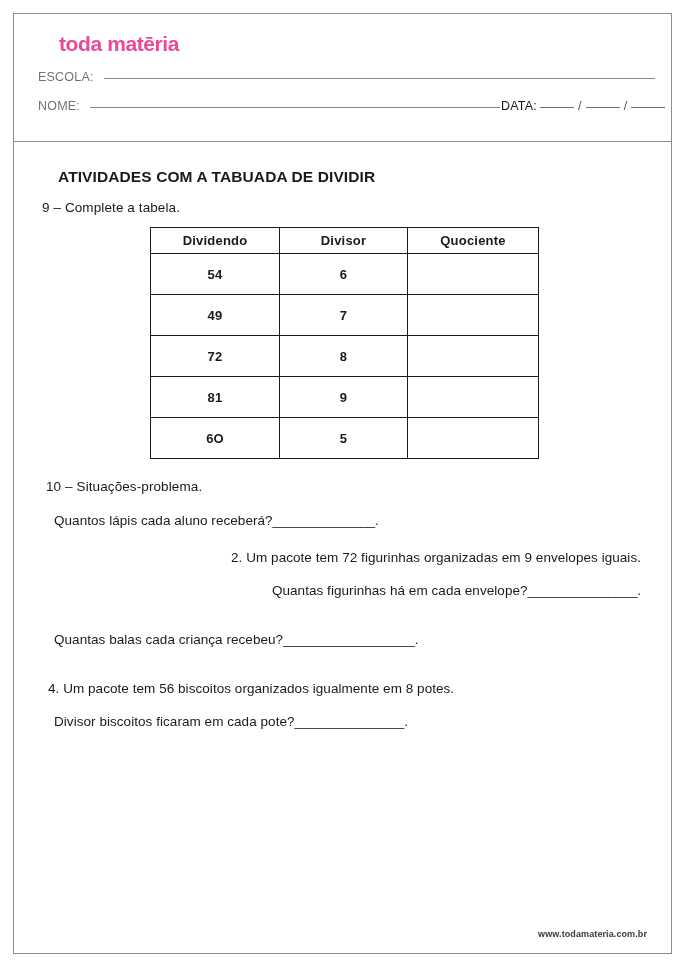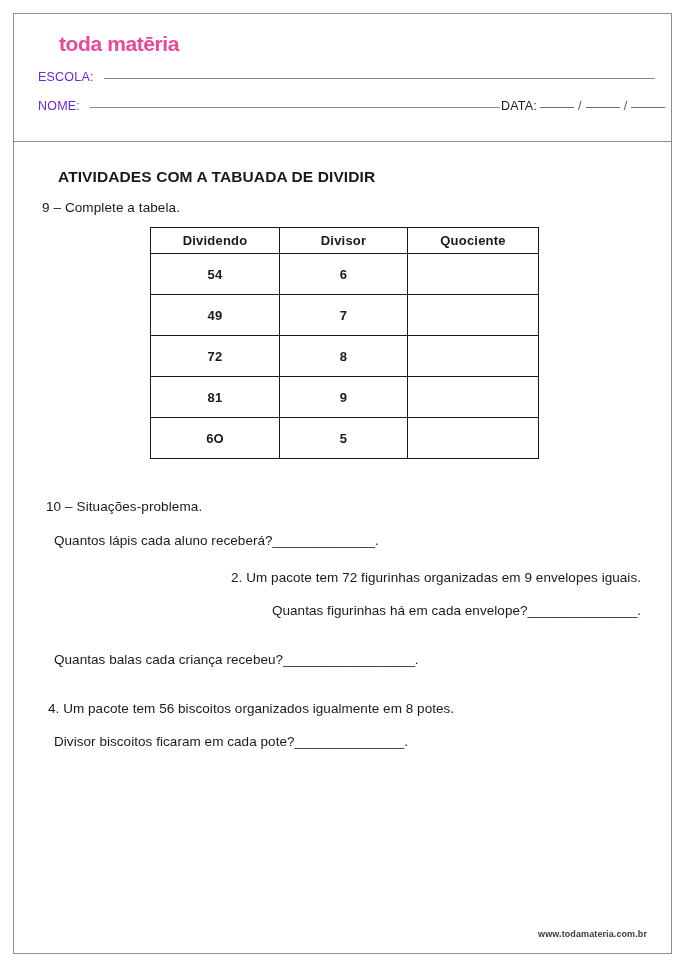--- a/index.html
+++ b/index.html
@@ -39,21 +39,21 @@
     color: #ec4899;
     margin-left: 33px;
   }
 
   .field-row {
     position: absolute;
     display: flex;
     align-items: baseline;
     font-size: 12.5px;
     letter-spacing: 0.2px;
-    color: #6d28d9;
+    color: #737373;
   }
 
   .field-escola { left: 24px; top: 56px; right: 16px; }
   .field-nome   { left: 24px; top: 85px; width: 462px; }
 
   .field-label { white-space: nowrap; }
 
   .rule {
     flex: 1;
     border-bottom: 1.1px solid #8a8a8a;
@@ -124,21 +124,21 @@
 
   table.tabela th { height: 26px; }
   table.tabela td { height: 41px; }
 
   table.tabela col.c1 { width: 129px; }
   table.tabela col.c2 { width: 128px; }
   table.tabela col.c3 { width: 131px; }
 
   
   .problems {
-    margin-top: 40px;
+    margin-top: 20px;
     padding-left: 32px;
     padding-right: 30px;
   }
 
   .section-heading {
     font-size: 13.5px;
     letter-spacing: 0.1px;
     margin-bottom: 19px;
   }
 

